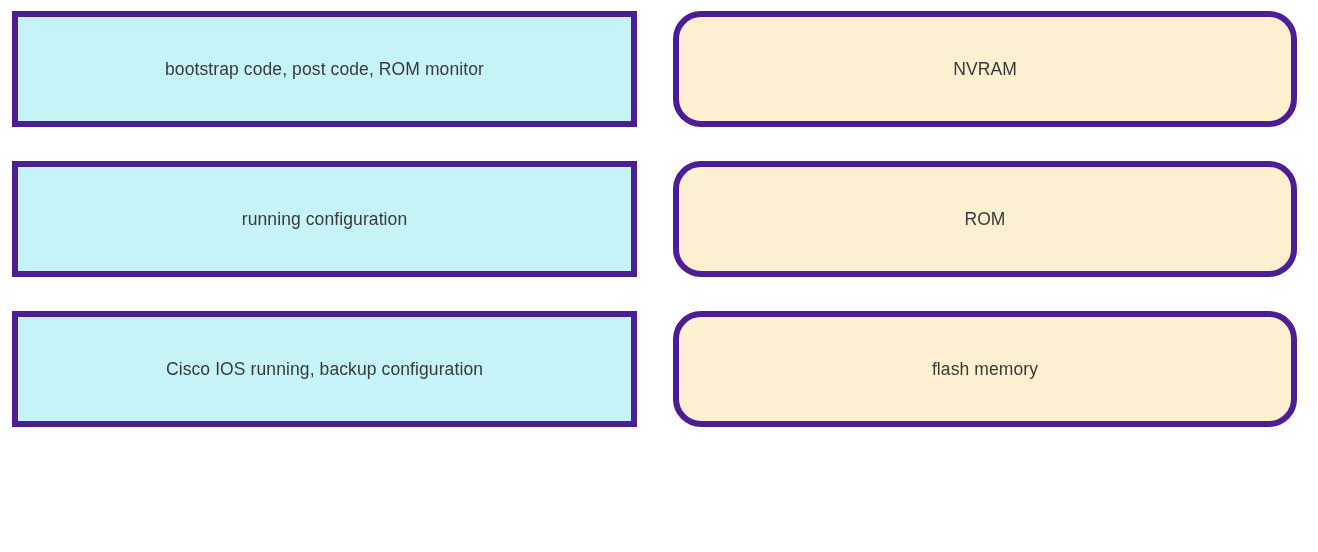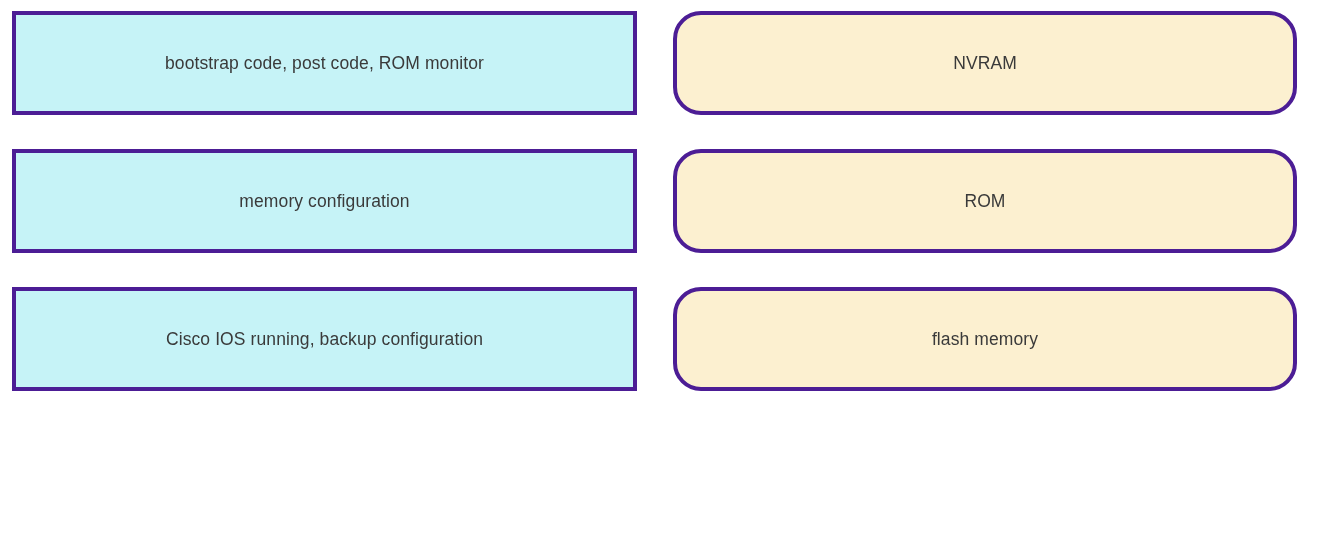--- a/index.html
+++ b/index.html
@@ -19,42 +19,42 @@
     position: absolute;
     top: 11px;
     display: flex;
     flex-direction: column;
     gap: 34px;
   }
   .column.left  { left: 12px;  width: 625px; }
   .column.right { left: 673px; width: 624px; }
   .box {
     box-sizing: border-box;
-    height: 104px;
-    border: 4px solid #4c1d95;
+    height: 116px;
+    border: 6px solid #4c1d95;
     display: flex;
     align-items: center;
     justify-content: center;
     text-align: center;
     font-size: 17.5px;
     color: #3a3a3a;
     letter-spacing: 0.1px;
     user-select: none;
   }
   .box.source { background: #c6f3f7; cursor: grab; }
   .box.target { background: #fcf0d0; border-radius: 28px; }
 </style>
 </head>
 <body>
 
 <div class="board">
 
   <div class="column left">
     <div class="box source">bootstrap code, post code, ROM monitor</div>
-    <div class="box source">memory configuration</div>
+    <div class="box source">running configuration</div>
     <div class="box source">Cisco IOS running, backup configuration</div>
   </div>
 
   <div class="column right">
     <div class="box target">NVRAM</div>
     <div class="box target">ROM</div>
     <div class="box target">flash memory</div>
   </div>
 
 </div>

